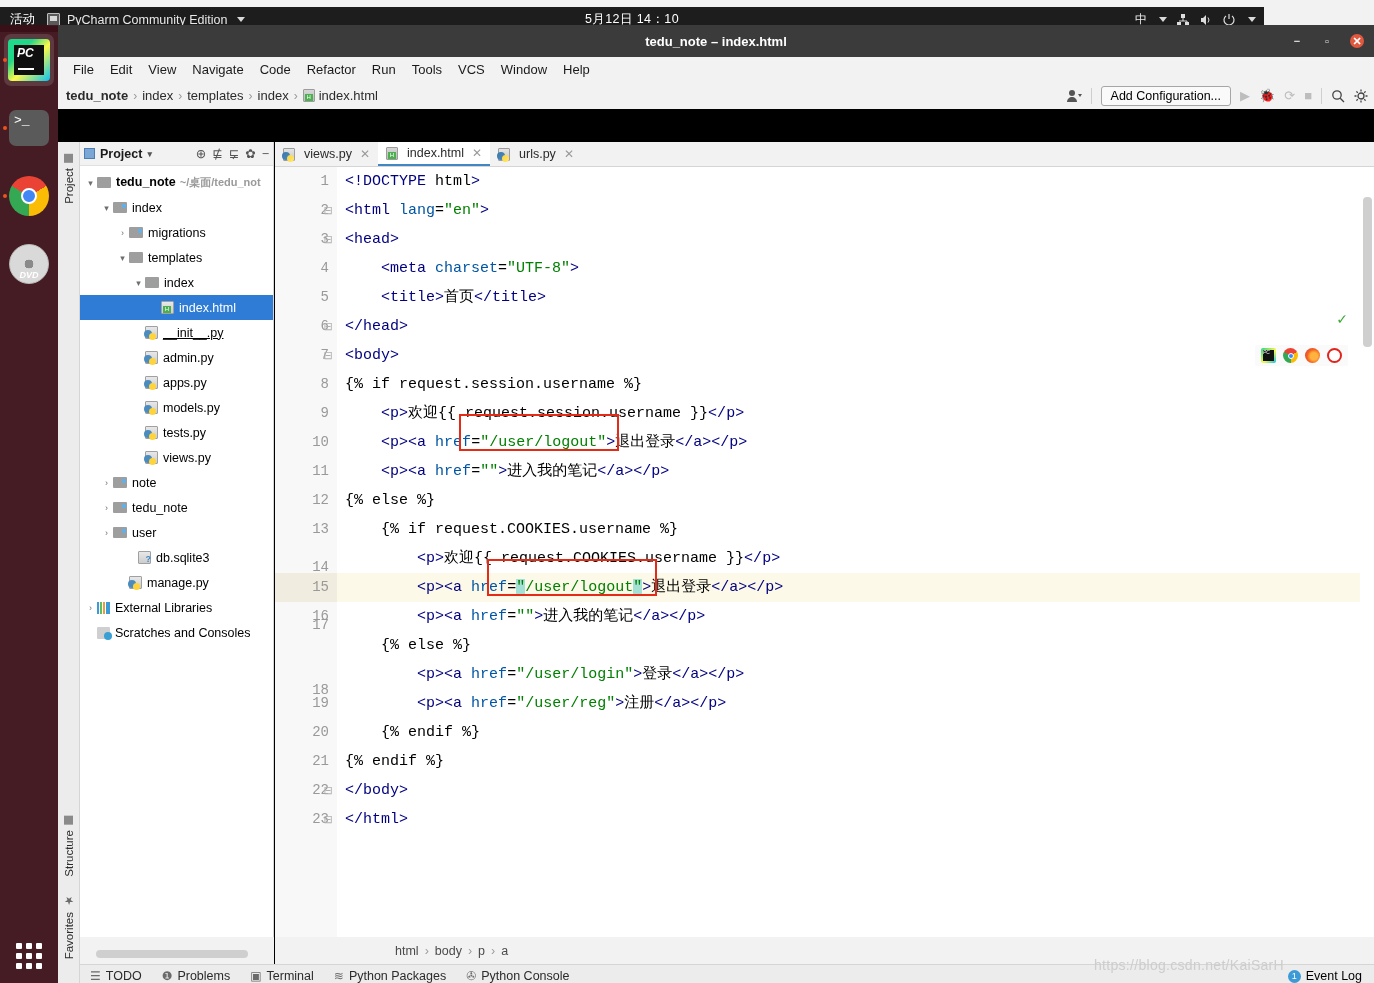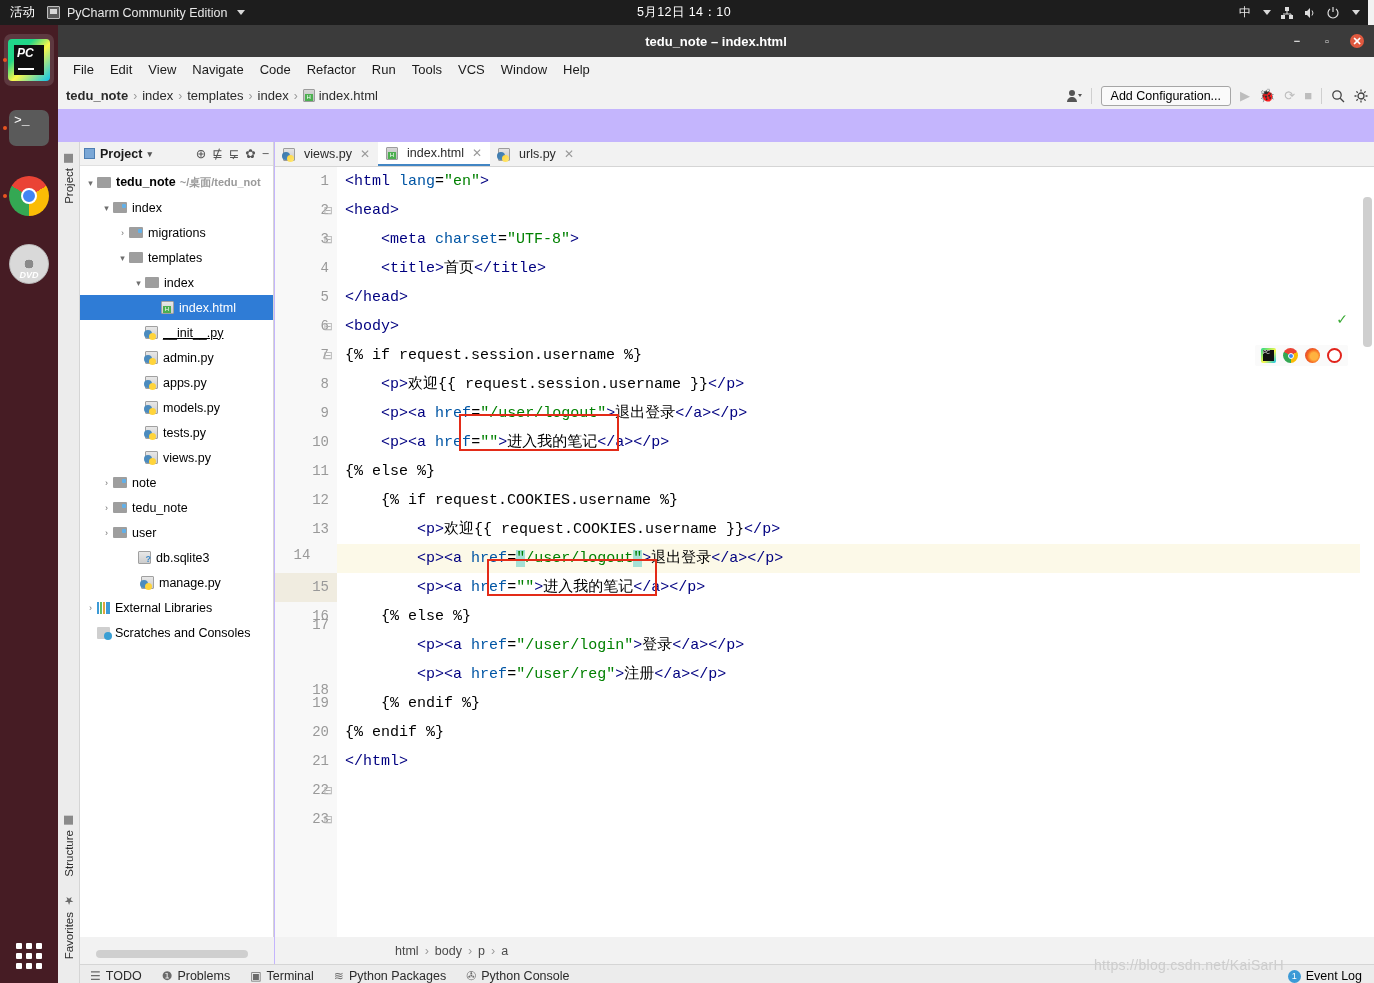--- a/index.html
+++ b/index.html
@@ -6,21 +6,21 @@
   html, body { margin:0; padding:0; }
   body {
     width:1374px; height:983px; overflow:hidden;
     font-family:"Liberation Sans", sans-serif;
     font-size:13px; color:#000; background:#f2f2f2;
   }
   .screen { position:relative; width:1374px; height:983px; }
 
   
   .topbar {
-    position:absolute; left:0; top:0; width:1368px; height:25px;
+    position:absolute; left:0; top:7px; width:1264px; height:25px;
     background:#1d1d1d; color:#e8e8e8; font-size:12.5px;
     display:flex; align-items:center;
   }
   .topbar .activities { padding:0 12px 0 10px; font-size:12.5px; color:#fff; }
   .topbar .appentry { display:flex; align-items:center; gap:7px; }
   .appicon-sm {
     width:13px; height:13px; border:1px solid #bdbdbd; border-radius:1px;
     background:#5a5a5a; position:relative;
   }
   .appicon-sm:after{content:"";position:absolute;left:2px;top:2px;width:7px;height:5px;background:#d8d8d8;}
@@ -60,21 +60,21 @@
   .ic-chrome b{width:16px;height:16px;border-radius:50%;background:#4285f4;border:2px solid #fff;display:block;}
   .ic-dvd{width:40px;height:40px;border-radius:50%;
      background:radial-gradient(circle at 50% 50%,#8a8a8a 0 16%,#d9d9d9 17% 100%);
      border:1px solid #bbb; display:flex;align-items:flex-end;justify-content:center;
      color:#fff;font-size:9px;font-style:italic;font-weight:bold;padding-bottom:3px;}
   .dock .apps { position:absolute; left:0; bottom:14px; width:58px; display:flex;justify-content:center;}
   .dots { display:grid; grid-template-columns:repeat(3,6px); grid-gap:4px; }
   .dots s { display:block;width:6px;height:6px;background:#fff;border-radius:1px;}
 
   
-  .win { position:absolute; left:58px; top:25px; width:1316px; height:958px; background:#c4b5fd; }
+  .win { position:absolute; left:58px; top:25px; width:1316px; height:958px; background:#000000; }
   .win-title {
     height:32px; background:#3b3b3b; color:#fff; display:flex; align-items:center;
     justify-content:center; font-size:13px; font-weight:bold; position:relative;
   }
   .win-btns { position:absolute; right:10px; top:0; height:32px; display:flex; align-items:center; gap:16px;}
   .wb { width:14px;height:14px;display:flex;align-items:center;justify-content:center;color:#ddd;font-size:11px;}
   .wb.close { background:#e0593f; border-radius:50%; color:#fff; }
 
   .menubar { height:25px; background:#f2f2f2; display:flex; align-items:center; padding-left:8px; gap:2px; }
   .menubar span { padding:2px 7px; font-size:13px; color:#1a1a1a; }
@@ -428,21 +428,21 @@
             <div class="row" style="padding-left: 20px;">
               <span class="arrow">›</span>
               <span class="folder src"></span>
               <span class="fname">user</span>
             </div>
             <div class="row" style="padding-left: 36px; margin-left: 9px;">
               <span class="arrow"></span>
               <span class="fic db"></span>
               <span class="fname">db.sqlite3</span>
             </div>
-            <div class="row" style="padding-left: 48px;">
+            <div class="row" style="padding-left: 36px;">
               <span class="arrow"></span>
               <span class="fic py"></span>
               <span class="fname">manage.py</span>
             </div>
             <div class="row" style="padding-left: 4px;">
               <span class="arrow">›</span>
               <span class="lib-ic"></span>
               <span class="fname">External Libraries</span>
             </div>
             <div class="row" style="padding-left: 4px;">
@@ -485,55 +485,57 @@
               <div class="ln" style="top: 145px;">6</div>
               <div style="position: absolute; left: 48px; top: 154px; width: 10px; height: 11px; color: rgb(176, 176, 176); font-size: 11px; line-height: 11px; text-align: center;">⊟</div>
               <div class="ln" style="top: 174px;">7</div>
               <div style="position: absolute; left: 48px; top: 183px; width: 10px; height: 11px; color: rgb(176, 176, 176); font-size: 11px; line-height: 11px; text-align: center;">⊟</div>
               <div class="ln" style="top: 203px;">8</div>
               <div class="ln" style="top: 232px;">9</div>
               <div class="ln" style="top: 261px;">10</div>
               <div class="ln" style="top: 290px;">11</div>
               <div class="ln" style="top: 319px;">12</div>
               <div class="ln" style="top: 348px;">13</div>
-              <div class="ln" style="top: 374px; text-align: center;">14</div>
+              <div class="ln" style="top: 386px;">14</div>
               <div class="hlline-strip" style="top: 406px;"></div>
               <div class="ln" style="top: 406px;">15</div>
               <div class="ln" style="top: 435px;">16</div>
               <div class="ln" style="top: 444px;">17</div>
               <div class="ln" style="top: 509px;">18</div>
               <div class="ln" style="top: 522px;">19</div>
               <div class="ln" style="top: 551px;">20</div>
               <div class="ln" style="top: 580px;">21</div>
               <div class="ln" style="top: 609px;">22</div>
               <div style="position: absolute; left: 48px; top: 618px; width: 10px; height: 11px; color: rgb(176, 176, 176); font-size: 11px; line-height: 11px; text-align: center;">⊟</div>
               <div class="ln" style="top: 638px;">23</div>
               <div style="position: absolute; left: 48px; top: 647px; width: 10px; height: 11px; color: rgb(176, 176, 176); font-size: 11px; line-height: 11px; text-align: center;">⊟</div>
             </div>
           <div class="code" id="code">
+              <div class="cl"><span class="tagk">&lt;</span><span class="tagk">!DOCTYPE</span> html<span class="tagk">&gt;</span></div>
               <div class="cl"><span class="tagk">&lt;</span><span class="tagk">html</span> <span class="attr">lang</span>=<span class="str">"en"</span><span class="tagk">&gt;</span></div>
               <div class="cl"><span class="tagk">&lt;</span><span class="tagk">head</span><span class="tagk">&gt;</span></div>
               <div class="cl">    <span class="tagk">&lt;</span><span class="tagk">meta</span> <span class="attr">charset</span>=<span class="str">"UTF-8"</span><span class="tagk">&gt;</span></div>
               <div class="cl">    <span class="tagk">&lt;</span><span class="tagk">title</span><span class="tagk">&gt;</span>首页<span class="tagk">&lt;/</span><span class="tagk">title</span><span class="tagk">&gt;</span></div>
               <div class="cl"><span class="tagk">&lt;/</span><span class="tagk">head</span><span class="tagk">&gt;</span></div>
               <div class="cl"><span class="tagk">&lt;</span><span class="tagk">body</span><span class="tagk">&gt;</span></div>
               <div class="cl">{% if request.session.username %}</div>
               <div class="cl">    <span class="tagk">&lt;</span><span class="tagk">p</span><span class="tagk">&gt;</span>欢迎{{ request.session.username }}<span class="tagk">&lt;/</span><span class="tagk">p</span><span class="tagk">&gt;</span></div>
               <div class="cl">    <span class="tagk">&lt;</span><span class="tagk">p</span><span class="tagk">&gt;</span><span class="tagk">&lt;</span><span class="tagk">a</span> <span class="attr">href</span>=<span class="str">"/user/logout"</span><span class="tagk">&gt;</span>退出登录<span class="tagk">&lt;/</span><span class="tagk">a</span><span class="tagk">&gt;</span><span class="tagk">&lt;/</span><span class="tagk">p</span><span class="tagk">&gt;</span></div>
               <div class="cl">    <span class="tagk">&lt;</span><span class="tagk">p</span><span class="tagk">&gt;</span><span class="tagk">&lt;</span><span class="tagk">a</span> <span class="attr">href</span>=<span class="str">""</span><span class="tagk">&gt;</span>进入我的笔记<span class="tagk">&lt;/</span><span class="tagk">a</span><span class="tagk">&gt;</span><span class="tagk">&lt;/</span><span class="tagk">p</span><span class="tagk">&gt;</span></div>
               <div class="cl">{% else %}</div>
               <div class="cl">    {% if request.COOKIES.username %}</div>
               <div class="cl">        <span class="tagk">&lt;</span><span class="tagk">p</span><span class="tagk">&gt;</span>欢迎{{ request.COOKIES.username }}<span class="tagk">&lt;/</span><span class="tagk">p</span><span class="tagk">&gt;</span></div>
               <div class="cl hl">        <span class="tagk">&lt;</span><span class="tagk">p</span><span class="tagk">&gt;</span><span class="tagk">&lt;</span><span class="tagk">a</span> <span class="attr">href</span>=<span class="qmark">"</span><span class="str">/user/logout</span><span class="qmark">"</span><span class="tagk">&gt;</span>退出登录<span class="tagk">&lt;/</span><span class="tagk">a</span><span class="tagk">&gt;</span><span class="tagk">&lt;/</span><span class="tagk">p</span><span class="tagk">&gt;</span></div>
               <div class="cl">        <span class="tagk">&lt;</span><span class="tagk">p</span><span class="tagk">&gt;</span><span class="tagk">&lt;</span><span class="tagk">a</span> <span class="attr">href</span>=<span class="str">""</span><span class="tagk">&gt;</span>进入我的笔记<span class="tagk">&lt;/</span><span class="tagk">a</span><span class="tagk">&gt;</span><span class="tagk">&lt;/</span><span class="tagk">p</span><span class="tagk">&gt;</span></div>
               <div class="cl">    {% else %}</div>
               <div class="cl">        <span class="tagk">&lt;</span><span class="tagk">p</span><span class="tagk">&gt;</span><span class="tagk">&lt;</span><span class="tagk">a</span> <span class="attr">href</span>=<span class="str">"/user/login"</span><span class="tagk">&gt;</span>登录<span class="tagk">&lt;/</span><span class="tagk">a</span><span class="tagk">&gt;</span><span class="tagk">&lt;/</span><span class="tagk">p</span><span class="tagk">&gt;</span></div>
               <div class="cl">        <span class="tagk">&lt;</span><span class="tagk">p</span><span class="tagk">&gt;</span><span class="tagk">&lt;</span><span class="tagk">a</span> <span class="attr">href</span>=<span class="str">"/user/reg"</span><span class="tagk">&gt;</span>注册<span class="tagk">&lt;/</span><span class="tagk">a</span><span class="tagk">&gt;</span><span class="tagk">&lt;/</span><span class="tagk">p</span><span class="tagk">&gt;</span></div>
               <div class="cl">    {% endif %}</div>
               <div class="cl">{% endif %}</div>
+              <div class="cl"><span class="tagk">&lt;/</span><span class="tagk">body</span><span class="tagk">&gt;</span></div>
               <div class="cl"><span class="tagk">&lt;/</span><span class="tagk">html</span><span class="tagk">&gt;</span></div>
             </div>
           <div class="check">✓</div>
           <div class="browsers">
             <span class="bi pc">
                 <i></i>
               </span>
             <span class="bi ch">
                 <b></b>
               </span>

